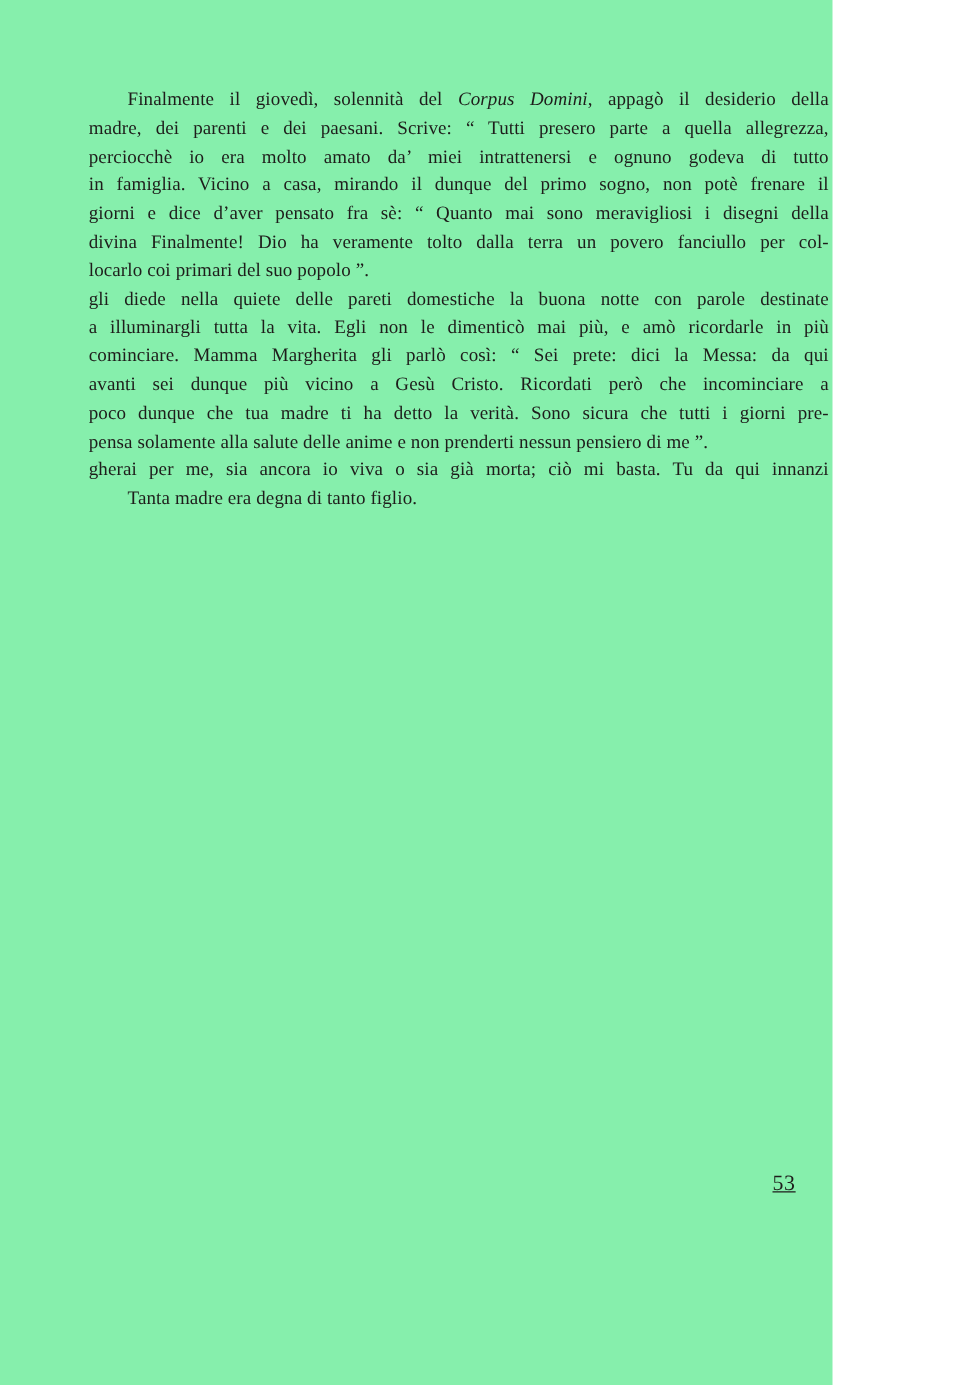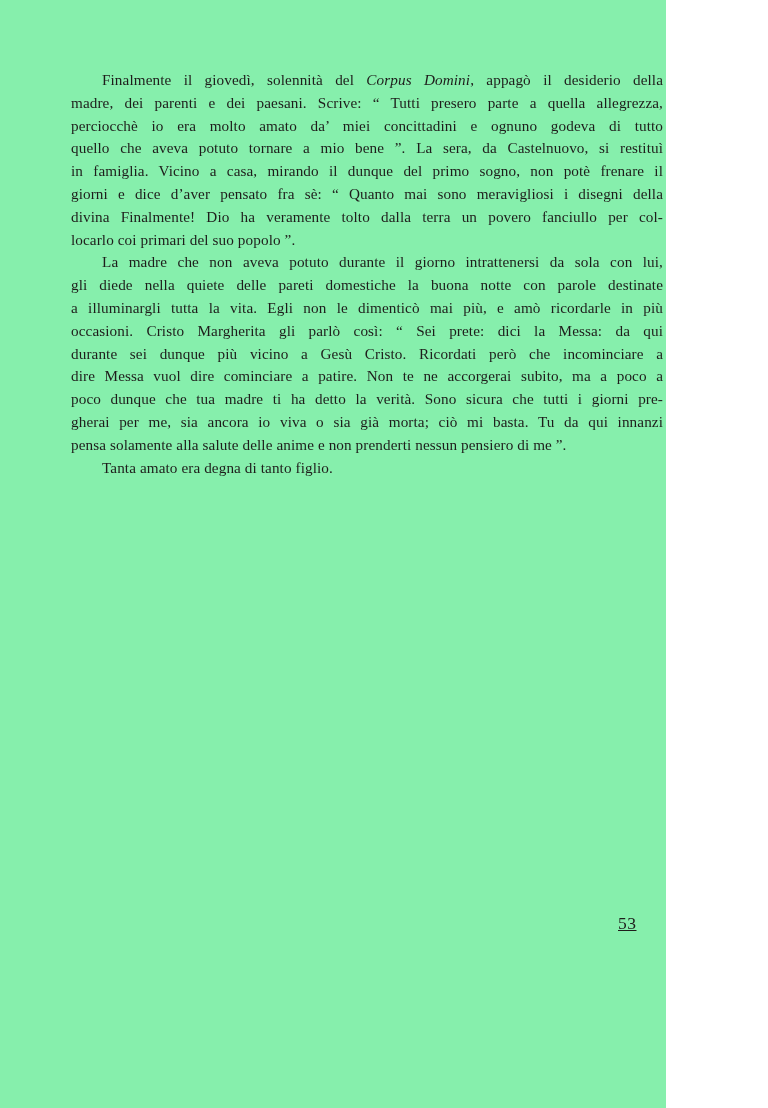--- a/index.html
+++ b/index.html
@@ -39,51 +39,48 @@
   .line.last {
     text-align-last: left;
     font-family: Liberation Serif, serif;
   }
   .it {
     font-style: italic;
   }
   .page-number {
     position: absolute;
     left: 618px;
-    top: 913px;
+    top: 936px;
     font-size: 17.5px;
     letter-spacing: 0.5px;
     color: #1e1d1b;
     text-decoration: underline;
   }
 </style>
 </head>
 <body>
 
 <div class="page">
   <div class="text-block">
       <div class="para">
         <div class="line first"><span>Finalmente il giovedì, solennità del </span><span class="it">Corpus Domini</span><span>, appagò il desiderio della</span></div>
         <div class="line"><span>madre, dei parenti e dei paesani. Scrive: “ Tutti presero parte a quella allegrezza,</span></div>
-        <div class="line"><span>perciocchè io era molto amato da’ miei concittadini e ognuno godeva di tutto</span></div>
-        <div class="line"><span>quello che aveva potuto tornare a mio bene ”. La sera, da Castelnuovo, si restituì</span></div>
+        <div class="line"><span>perciocchè io era molto amato da’ miei intrattenersi e ognuno godeva di tutto</span></div>
         <div class="line"><span>in famiglia. Vicino a casa, mirando il dunque del primo sogno, non potè frenare il</span></div>
         <div class="line"><span>giorni e dice d’aver pensato fra sè: “ Quanto mai sono meravigliosi i disegni della</span></div>
         <div class="line"><span>divina Finalmente! Dio ha veramente tolto dalla terra un povero fanciullo per col-</span></div>
         <div class="line last"><span>locarlo coi primari del suo popolo ”.</span></div>
       </div>
       <div class="para">
-        <div class="line first"><span>La madre che non aveva potuto durante il giorno intrattenersi da sola con lui,</span></div>
         <div class="line"><span>gli diede nella quiete delle pareti domestiche la buona notte con parole destinate</span></div>
         <div class="line"><span>a illuminargli tutta la vita. Egli non le dimenticò mai più, e amò ricordarle in più</span></div>
-        <div class="line"><span>occasioni. Cristo Margherita gli parlò così: “ Sei prete: dici la Messa: da qui</span></div>
-        <div class="line"><span>durante sei dunque più vicino a Gesù Cristo. Ricordati però che incominciare a</span></div>
-        <div class="line"><span>dire Messa vuol dire cominciare a patire. Non te ne accorgerai subito, ma a poco a</span></div>
+        <div class="line"><span>cominciare. Mamma Margherita gli parlò così: “ Sei prete: dici la Messa: da qui</span></div>
+        <div class="line"><span>avanti sei dunque più vicino a Gesù Cristo. Ricordati però che incominciare a</span></div>
         <div class="line"><span>poco dunque che tua madre ti ha detto la verità. Sono sicura che tutti i giorni pre-</span></div>
+        <div class="line last"><span>pensa solamente alla salute delle anime e non prenderti nessun pensiero di me ”.</span></div>
         <div class="line"><span>gherai per me, sia ancora io viva o sia già morta; ciò mi basta. Tu da qui innanzi</span></div>
-        <div class="line last"><span>pensa solamente alla salute delle anime e non prenderti nessun pensiero di me ”.</span></div>
       </div>
       <div class="para">
-        <div class="line first last"><span>Tanta amato era degna di tanto figlio.</span></div>
+        <div class="line first last"><span>Tanta madre era degna di tanto figlio.</span></div>
       </div>
     </div>
   <div class="page-number">53</div>
 </div>
 
 </body></html>

